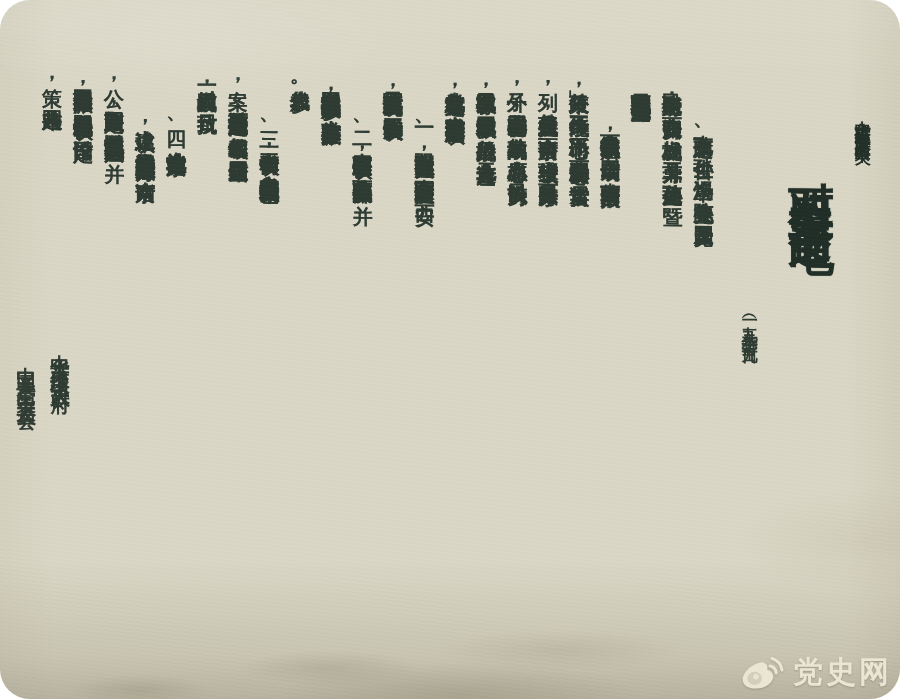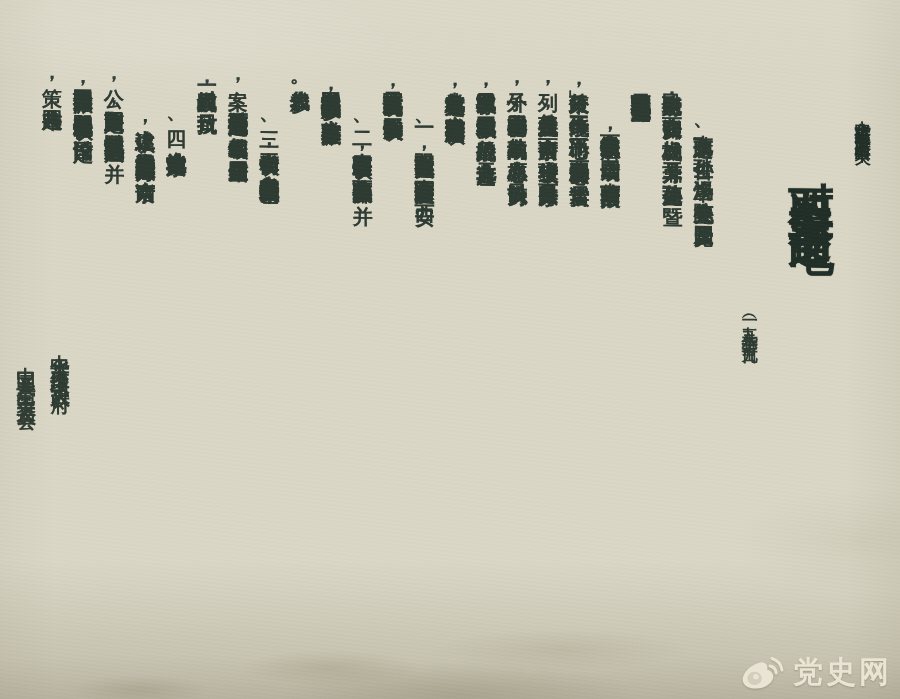--- a/index.html
+++ b/index.html
@@ -1,17 +1,17 @@
 <!DOCTYPE html>
 <html lang="zh" style="--paper: #dad7c6; --ink: #2e3b33; --ink-strong: #202e27; --wm: #ece7d6;"><head>
 <meta charset="utf-8">
 <style>
   html,body{margin:0;padding:0;}
   body{width:900px;height:699px;overflow:hidden;font-family:"DejaVu Sans","Liberation Sans",sans-serif;}
-  .scan{position:relative;width:900px;height:699px;background:var(--paper,#dad7c6);overflow:hidden;}
+  .scan{position:relative;width:900px;height:699px;background:var(--paper,#dad7c6);overflow:hidden;border-radius:30px;}
   .grain{position:absolute;inset:0;pointer-events:none;
     background:
       repeating-linear-gradient(7deg, rgba(40,40,30,0.012) 0 2px, rgba(255,255,255,0.012) 2px 4px);
   }
   .stains{position:absolute;inset:0;pointer-events:none;
     background:
       radial-gradient(ellipse 130px 26px at 330px 668px, rgba(124,116,88,0.20), transparent 70%),
       radial-gradient(ellipse 180px 30px at 560px 650px, rgba(124,116,88,0.15), transparent 70%),
       radial-gradient(ellipse 100px 22px at 140px 690px, rgba(110,102,76,0.18), transparent 70%),
       radial-gradient(ellipse 240px 42px at 460px 694px, rgba(110,102,76,0.20), transparent 75%),

